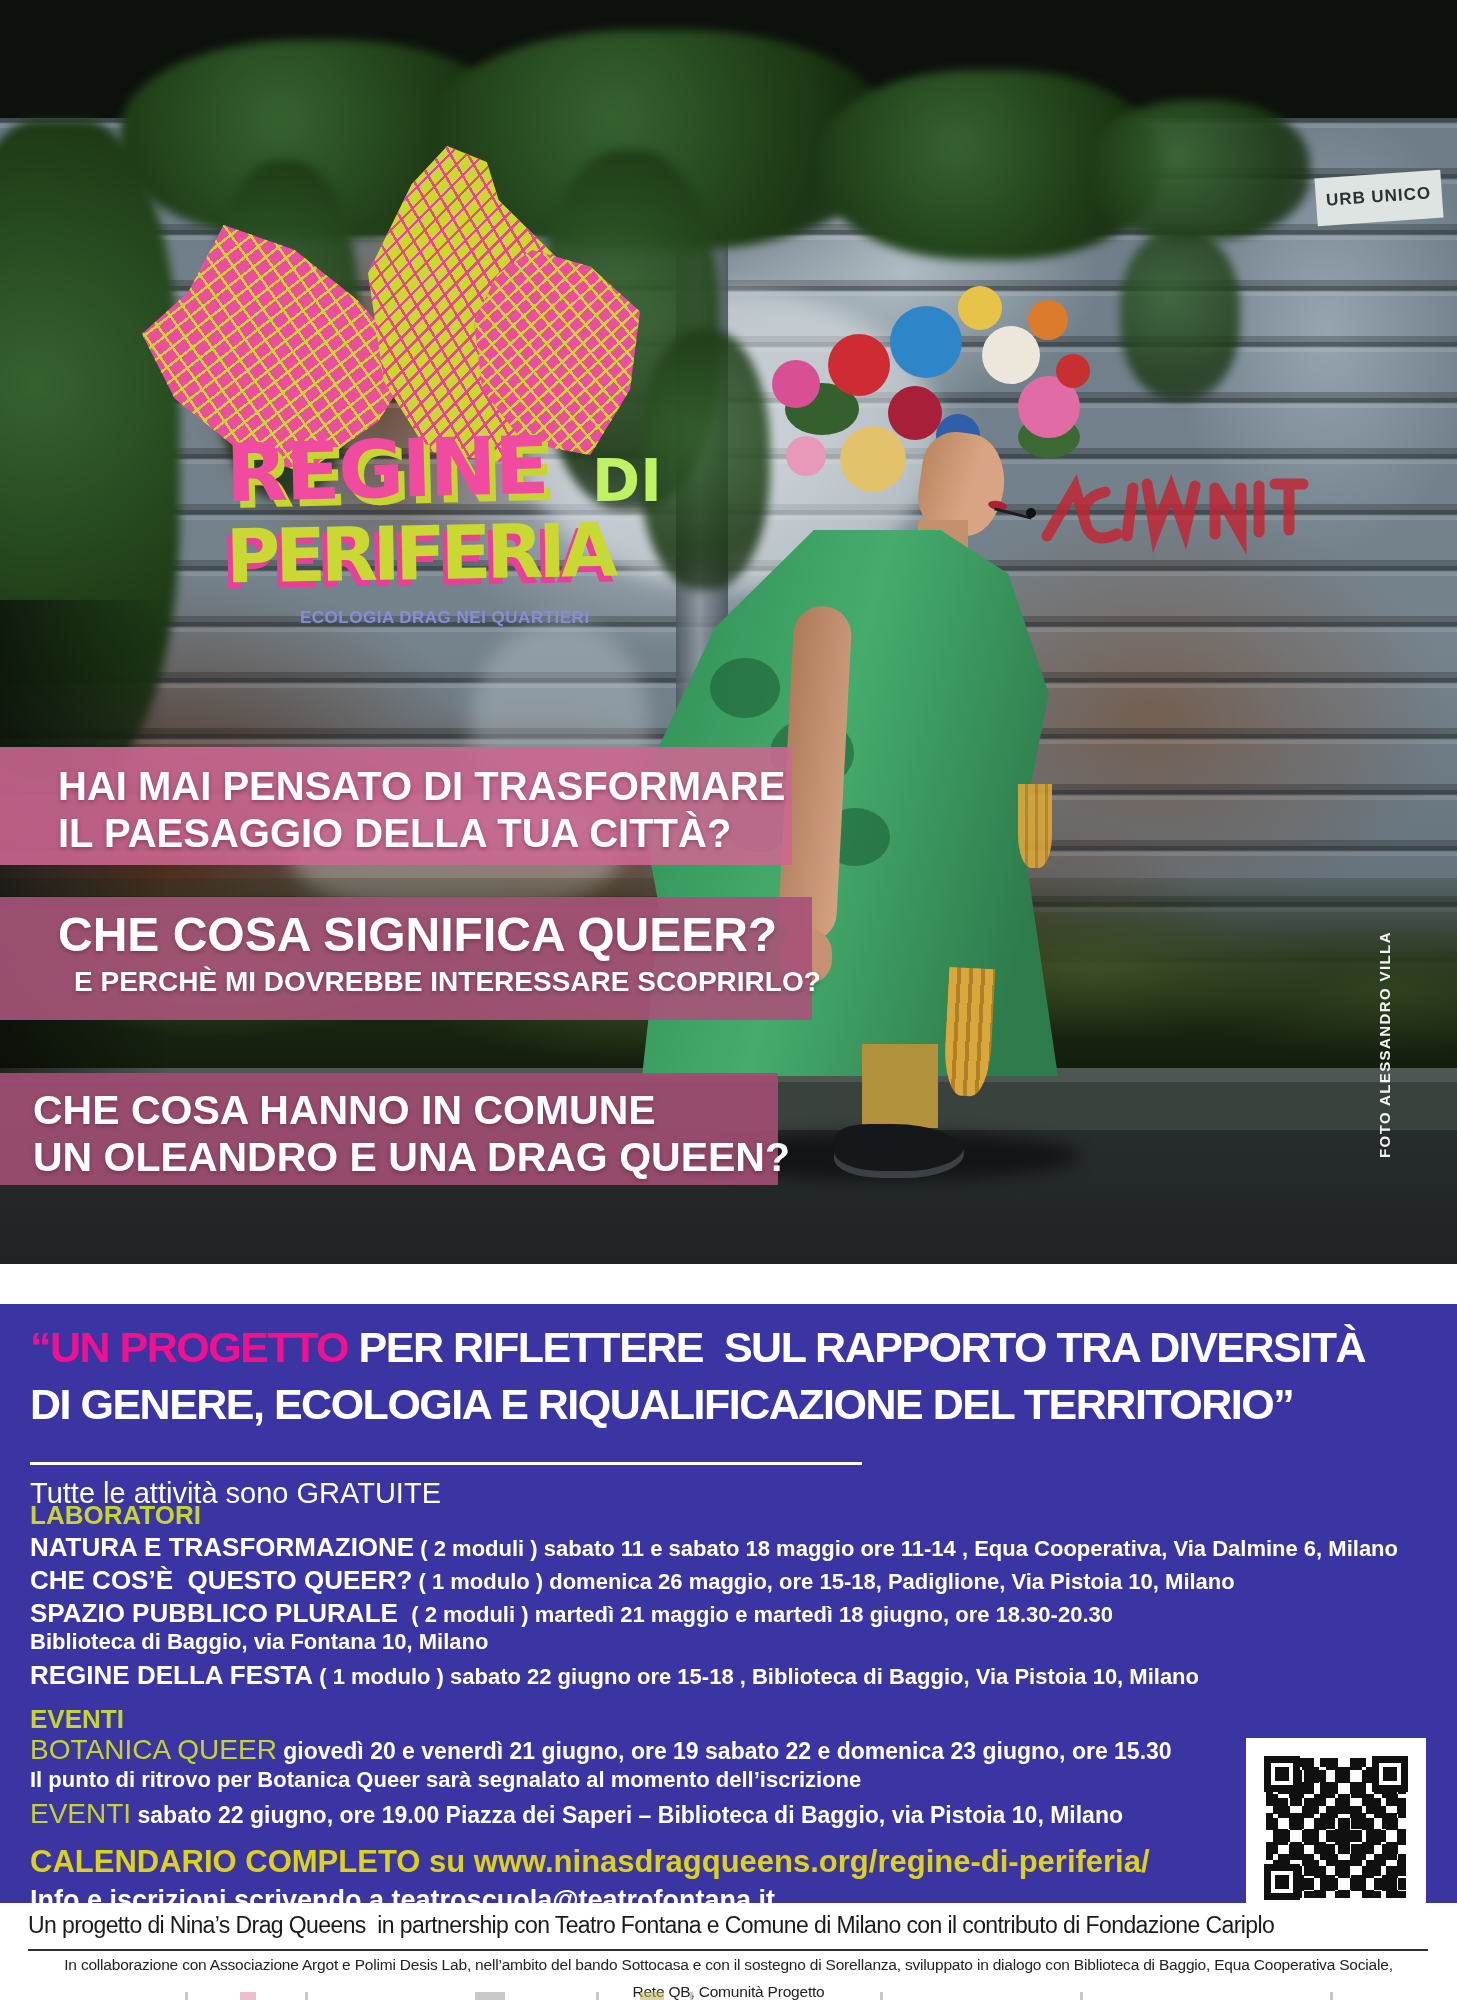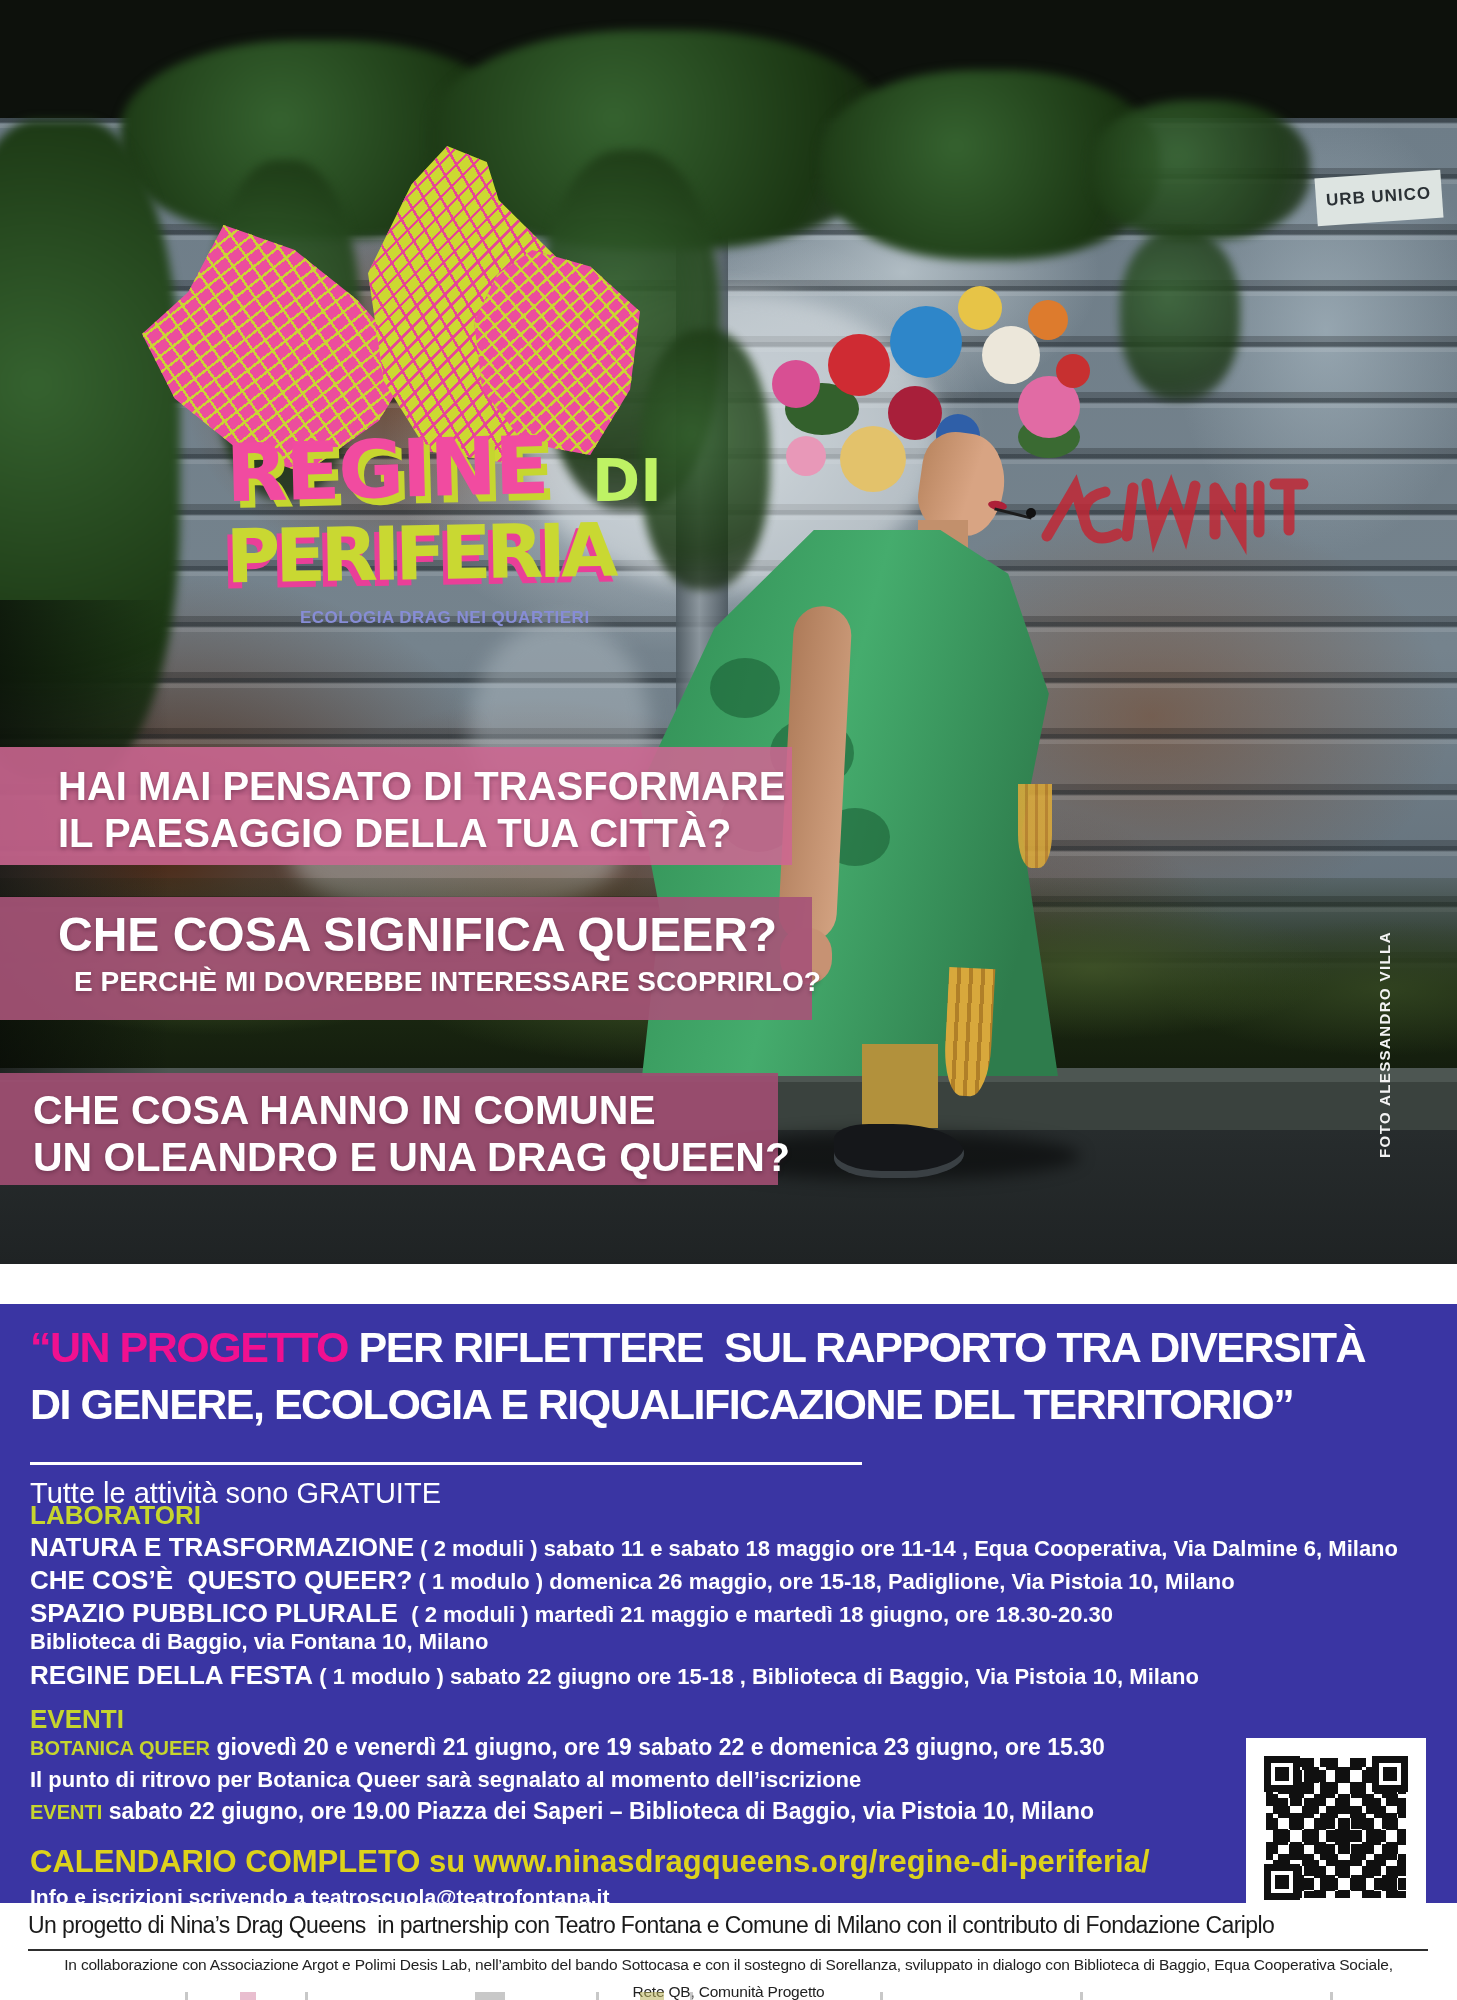--- a/index.html
+++ b/index.html
@@ -130,25 +130,25 @@
   #info-rule{position:absolute;left:30px;top:158px;width:832px;height:3px;background:#fff}
   #gratuite{top:173px;font-size:29px;font-weight:400}
   .sec-h{font-weight:bold;font-size:26px;color:#c6d52e}
   #labs-h{top:196px}
   .lab-line,.ev-line{font-weight:bold}
   .lab-title{font-size:26px}
   .lab-details{font-size:22px}
   .lab-loc{font-size:22px;font-weight:bold}
   #lab1{top:228px}#lab2{top:261px}#lab3{top:294px}#lab3b{top:325px}#lab4{top:356px}
   #events-h{top:400px}
-  .ev-title{font-size:20px;font-weight:bold;color:#c6d52e}
+  .ev-title{font-size:28px;font-weight:normal;color:#c6d52e}
   .ev-details{font-size:23px;font-weight:bold}
   #ev1{top:430px}#ev1-note{top:463px;font-size:22px;font-weight:bold}#ev2{top:494px}
   #calendar{top:540px;font-weight:bold;font-size:31px;color:#ddd21b}
-  #contact{top:581px;font-weight:bold;font-size:21px}
+  #contact{top:581px;font-weight:bold;font-size:27px}
   #qr{position:absolute;left:1246px;top:434px;width:180px;height:180px;background:#fff}
   #qr-inner{position:absolute;inset:20px;
     background:repeating-conic-gradient(#101010 0 25%, transparent 0 50%) 0 0/24px 24px,
       repeating-conic-gradient(transparent 0 25%, #101010 0 50%) 7px 9px/31px 31px}
   .qfind{position:absolute;width:36px;height:36px;border:7px solid #101010;background:#fff}
   .qfind div{position:absolute;left:4px;top:4px;width:14px;height:14px;background:#101010}
   #qf1{left:18px;top:18px}#qf2{right:18px;top:18px}#qf3{left:18px;bottom:18px}
 
   
   #footer{position:absolute;left:0;top:1903px;width:1457px;height:97px;background:#fff;color:#161616}

